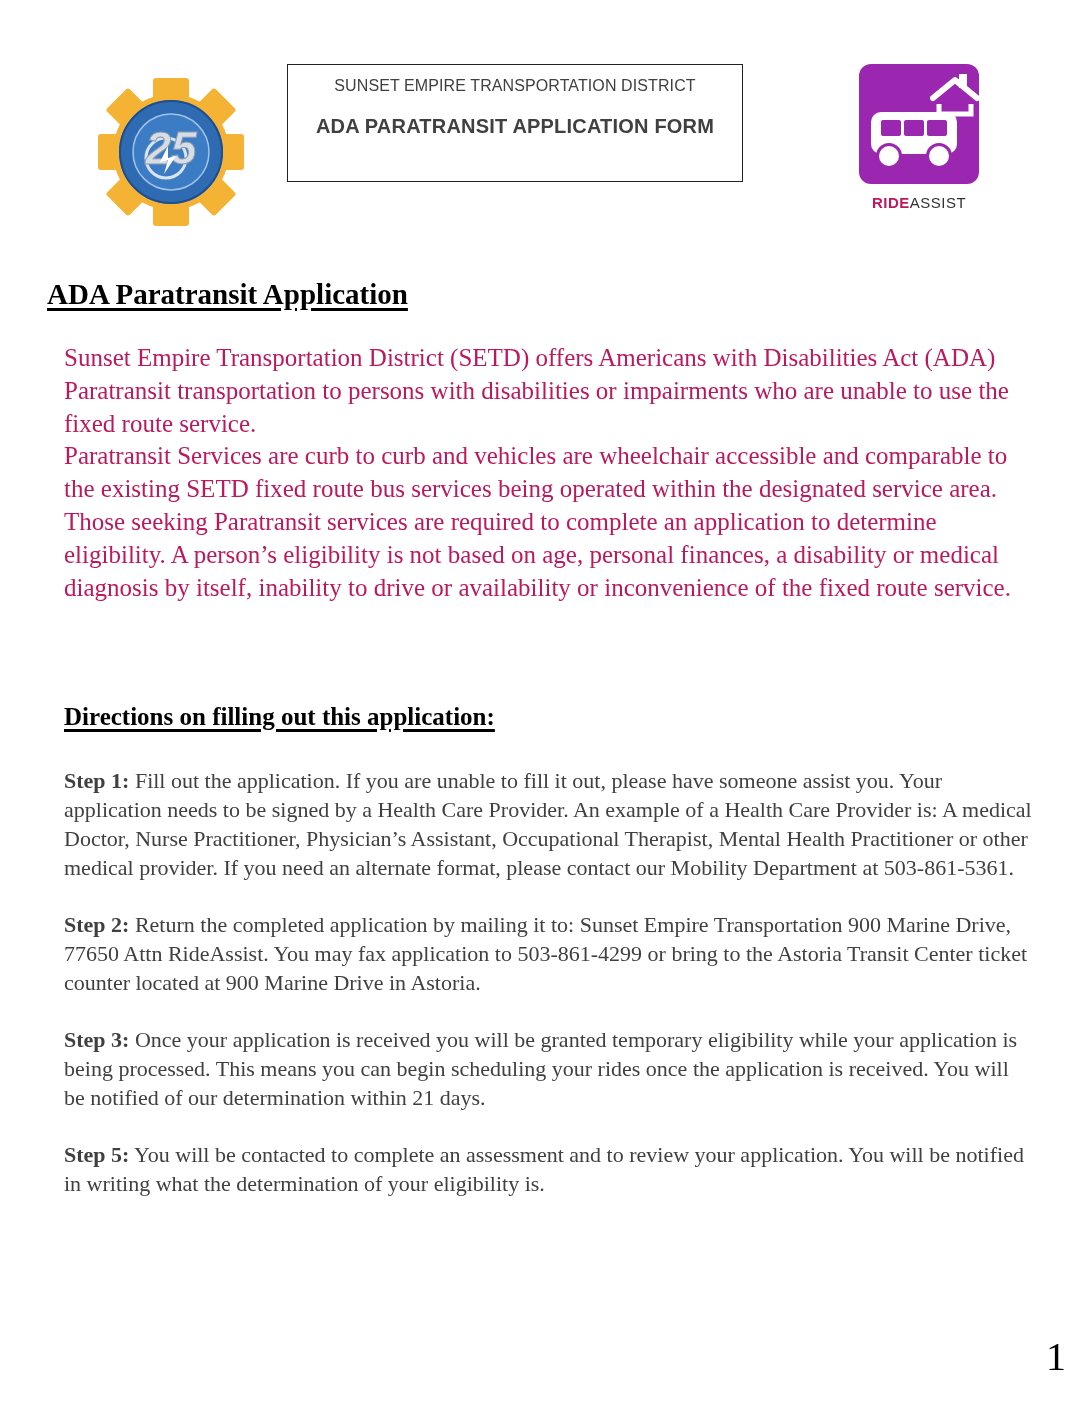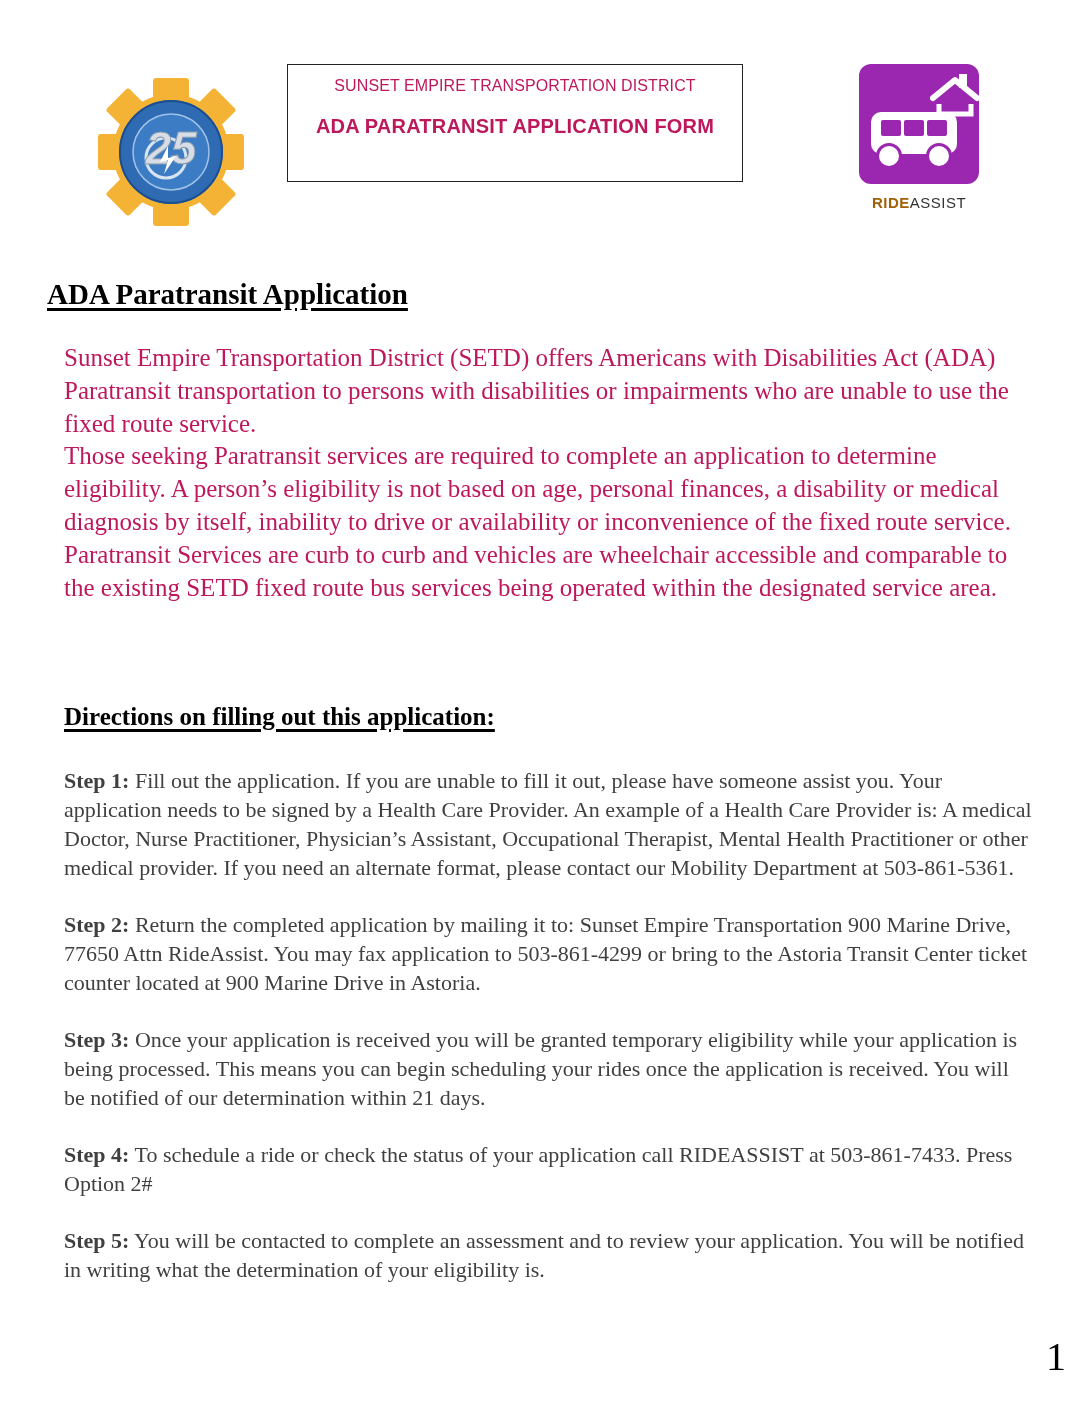--- a/index.html
+++ b/index.html
@@ -1,25 +1,25 @@
 <!DOCTYPE html>
 <html><head>
   <meta charset="utf-8">
   <style>
     html, body { margin: 0; padding: 0; background: #ffffff; }
     body { width: 1088px; height: 1408px; position: relative; overflow: hidden; font-family: "Liberation Serif", serif; color: #000; }
 
     .logo-setd { position: absolute; left: 96px; top: 72px; width: 150px; height: 160px; }
-    .header-box { position: absolute; left: 287px; top: 64px; width: 456px; height: 118px; border: 1.5px solid #222; box-sizing: border-box; text-align: center; font-family: "Liberation Sans", sans-serif; color: #be185d; }
+    .header-box { position: absolute; left: 287px; top: 64px; width: 456px; height: 118px; border: 1.5px solid #222; box-sizing: border-box; text-align: center; font-family: "Liberation Sans", sans-serif; color: #404040; }
     .header-box .org { font-size: 16px; margin-top: 12px; letter-spacing: 0.1px; }
     .header-box .form-title { font-size: 20px; font-weight: bold; margin-top: 20px; letter-spacing: 0.2px; }
 
     .logo-ride { position: absolute; left: 858px; top: 64px; width: 122px; height: 150px; text-align: center; }
     .logo-ride .brand-text { font-family: "Liberation Sans", sans-serif; font-size: 15px; color: #333; letter-spacing: 0.5px; margin-top: 6px; }
-    .logo-ride .brand-text b { font-weight: bold; color: #a16207; }
+    .logo-ride .brand-text b { font-weight: bold; color: #be185d; }
 
     .h1 { position: absolute; left: 47px; top: 278px; font-size: 29px; font-weight: bold; text-decoration: underline; text-decoration-thickness: 3px; text-underline-offset: 4px; }
     .intro { position: absolute; left: 64px; top: 342px; width: 965px; font-size: 25px; line-height: 32.8px; color: #be185d; }
     .intro p { margin: 0; }
 
     .h2 { position: absolute; left: 64px; top: 703px; font-size: 25px; font-weight: bold; text-decoration: underline; text-decoration-thickness: 3px; text-underline-offset: 4px; }
     .steps { position: absolute; left: 64px; top: 766px; width: 970px; font-size: 22px; line-height: 29px; color: #404040; }
     .step { margin: 0 0 28px 0; }
     .step b { font-weight: bold; }
 
@@ -69,26 +69,25 @@
     <circle cx="30" cy="92" r="10" fill="#fff"></circle>
     <circle cx="80" cy="92" r="13" fill="#9B27B0"></circle>
     <circle cx="80" cy="92" r="10" fill="#fff"></circle>
   </svg>
   <div class="brand-text"><b>RIDE</b><span>ASSIST</span></div>
 </div>
 
 <div class="h1">ADA Paratransit Application</div>
 <div class="intro">
   <p>Sunset Empire Transportation District (SETD) offers Americans with Disabilities Act (ADA) Paratransit transportation to persons with disabilities or impairments who are unable to use the fixed route service.</p>
+  <p>Paratransit Services are curb to curb and vehicles are wheelchair accessible and comparable to the existing SETD fixed route bus services being operated within the designated service area.</p>
   <p>Those seeking Paratransit services are required to complete an application to determine eligibility. A person’s eligibility is not based on age, personal finances, a disability or medical diagnosis by itself, inability to drive or availability or inconvenience of the fixed route service.</p>
-  <p>Paratransit Services are curb to curb and vehicles are wheelchair accessible and comparable to the existing SETD fixed route bus services being operated within the designated service area.</p>
 </div>
 
 <div class="h2">Directions on filling out this application:</div>
 <div class="steps">
   <p class="step"><b>Step 1:</b><span> Fill out the application. If you are unable to fill it out, please have someone assist you. Your application needs to be signed by a Health Care Provider. An example of a Health Care Provider is: A medical Doctor, Nurse Practitioner, Physician’s Assistant, Occupational Therapist, Mental Health Practitioner or other medical provider. If you need an alternate format, please contact our Mobility Department at 503-861-5361.</span></p>
   <p class="step"><b>Step 2:</b><span> Return the completed application by mailing it to:  Sunset Empire Transportation 900 Marine Drive, 77650 Attn RideAssist. You may fax application to 503-861-4299 or bring to the Astoria Transit Center ticket counter located at 900 Marine Drive in Astoria.</span></p>
   <p class="step"><b>Step 3:</b><span> Once your application is received you will be granted temporary eligibility while your application is being processed. This means you can begin scheduling your rides once the application is received. You will be notified of our determination within 21 days.</span></p>
-  <p class="step"><b>Step 4:</b><span> To schedule a ride or check the status of your application call RIDEASSIST at 503-861-7433.  Press Option 2#</span></p>
   <p class="step"><b>Step 5:</b><span> You will be contacted to complete an assessment and to review your application. You will be notified in writing what the determination of your eligibility is.</span></p>
 </div>
 
 <div class="page-num">1</div>
 
 </body></html>

